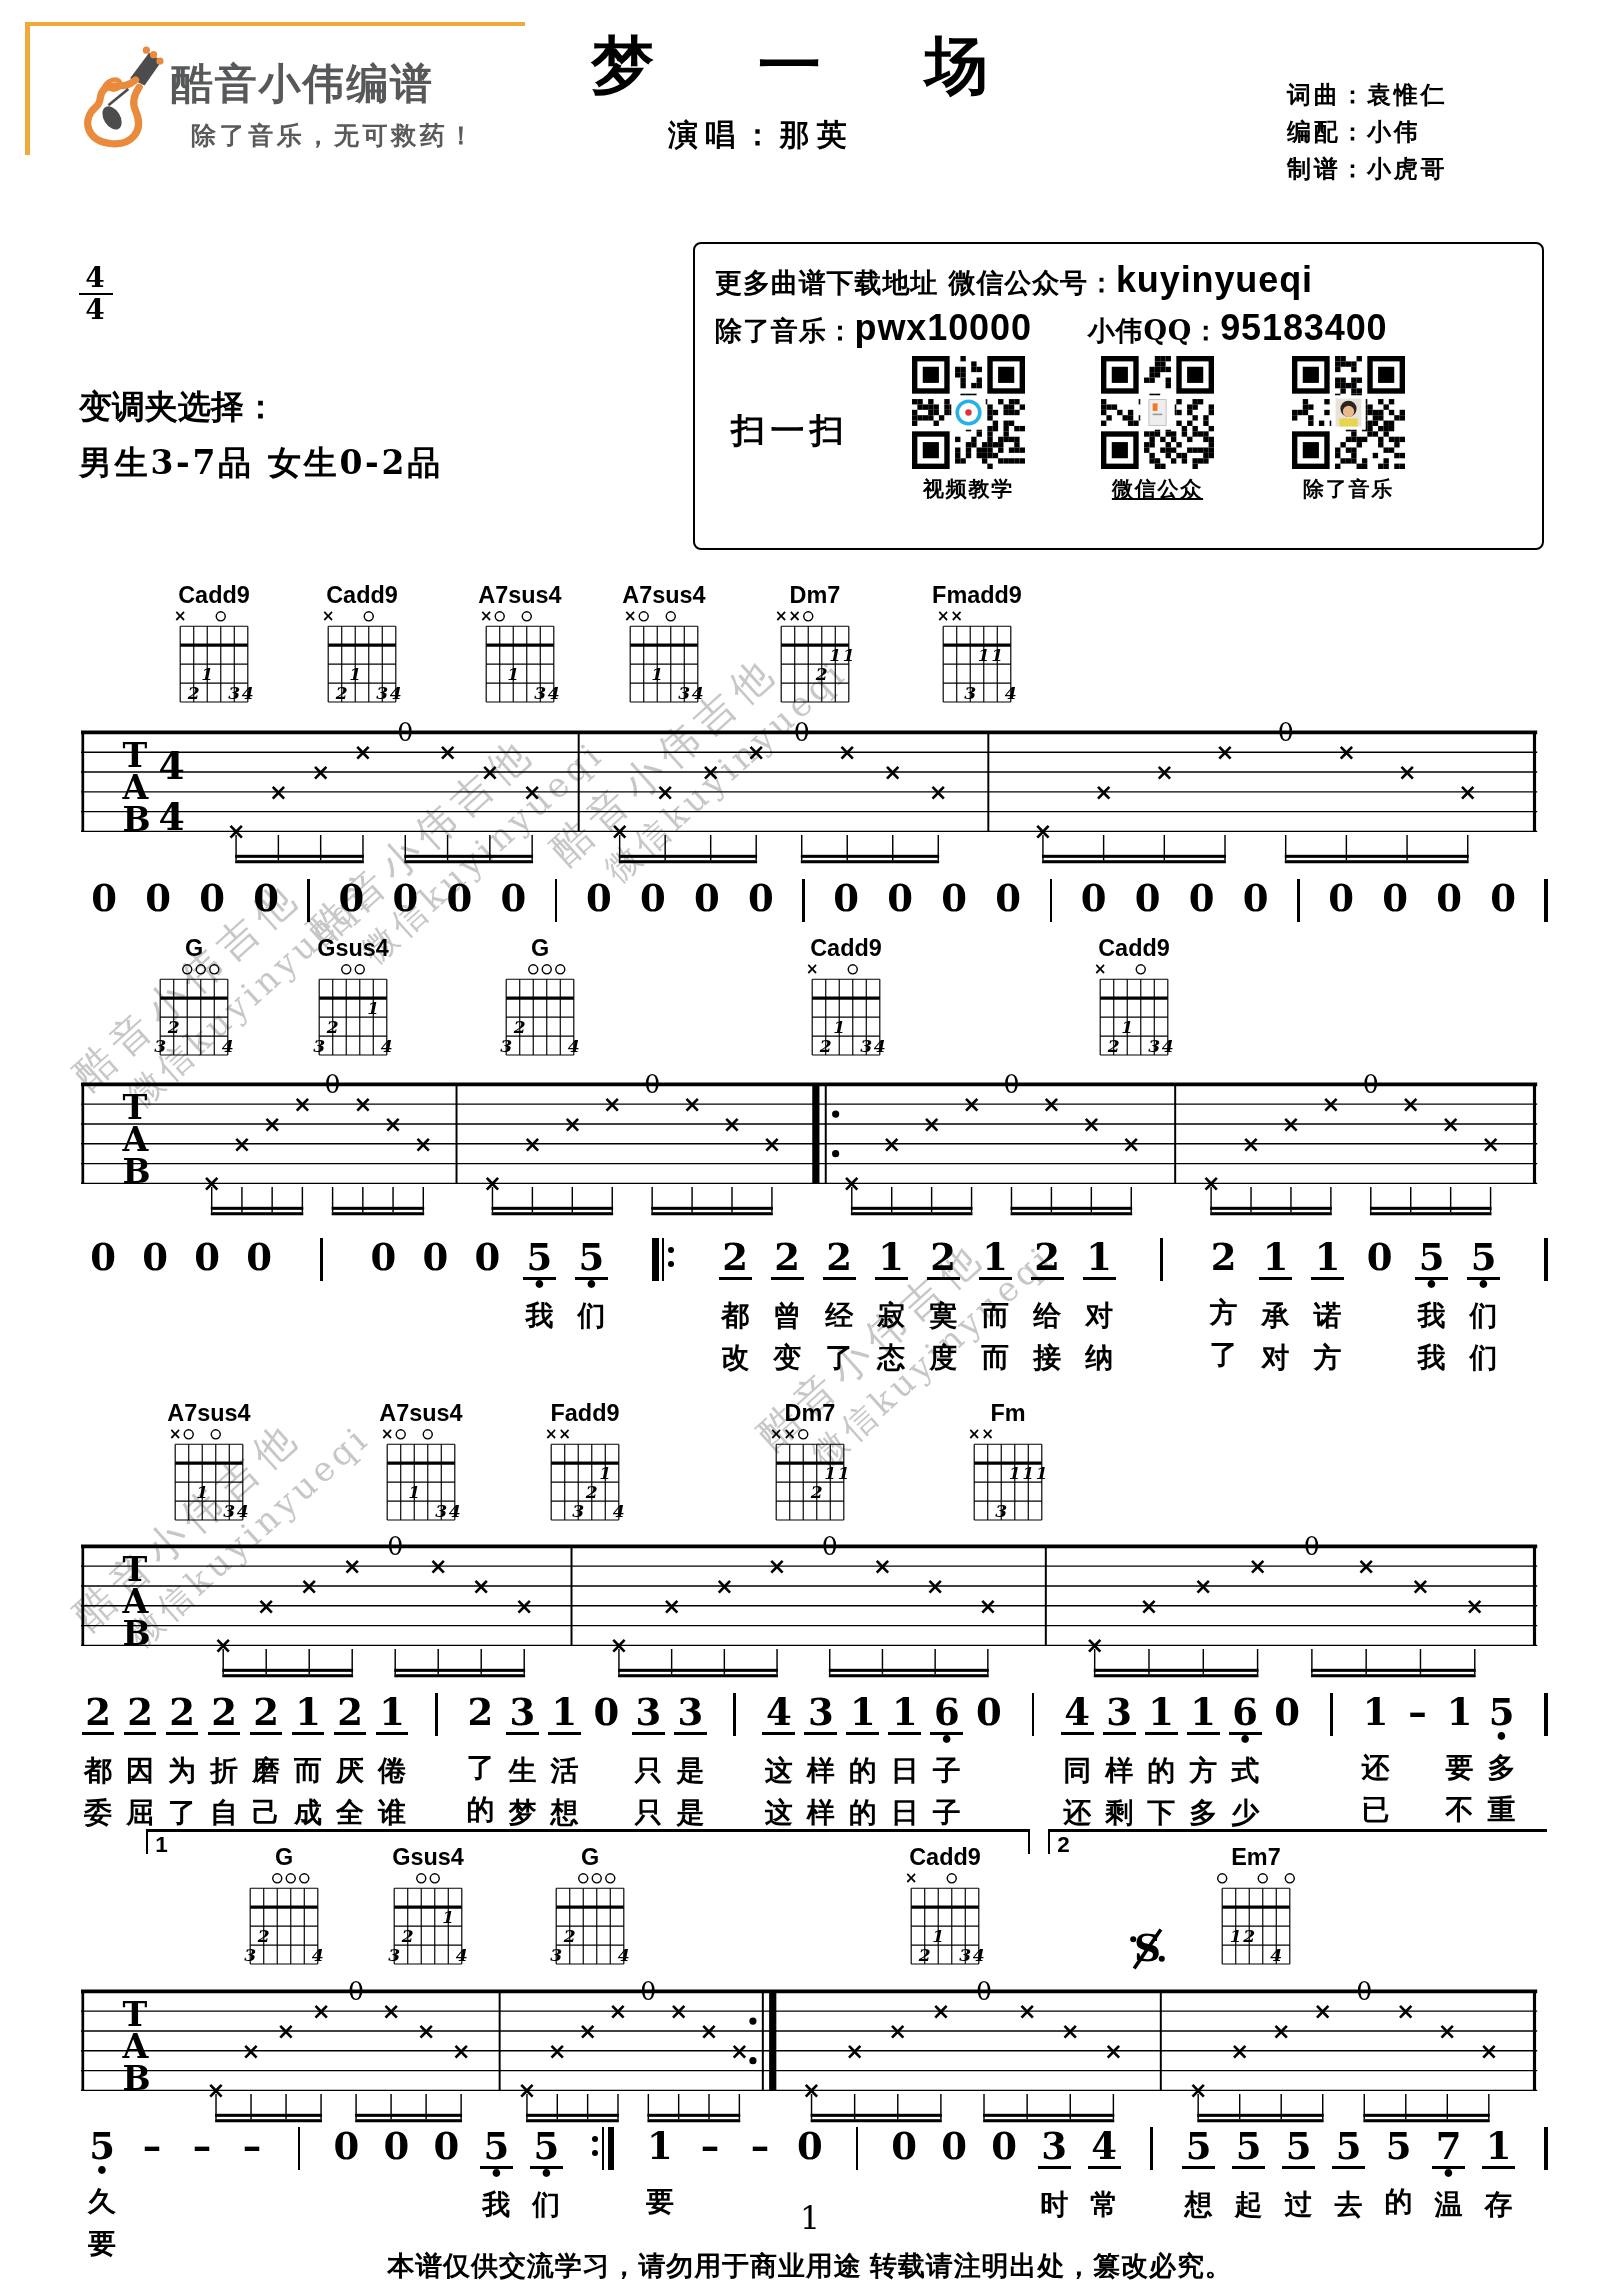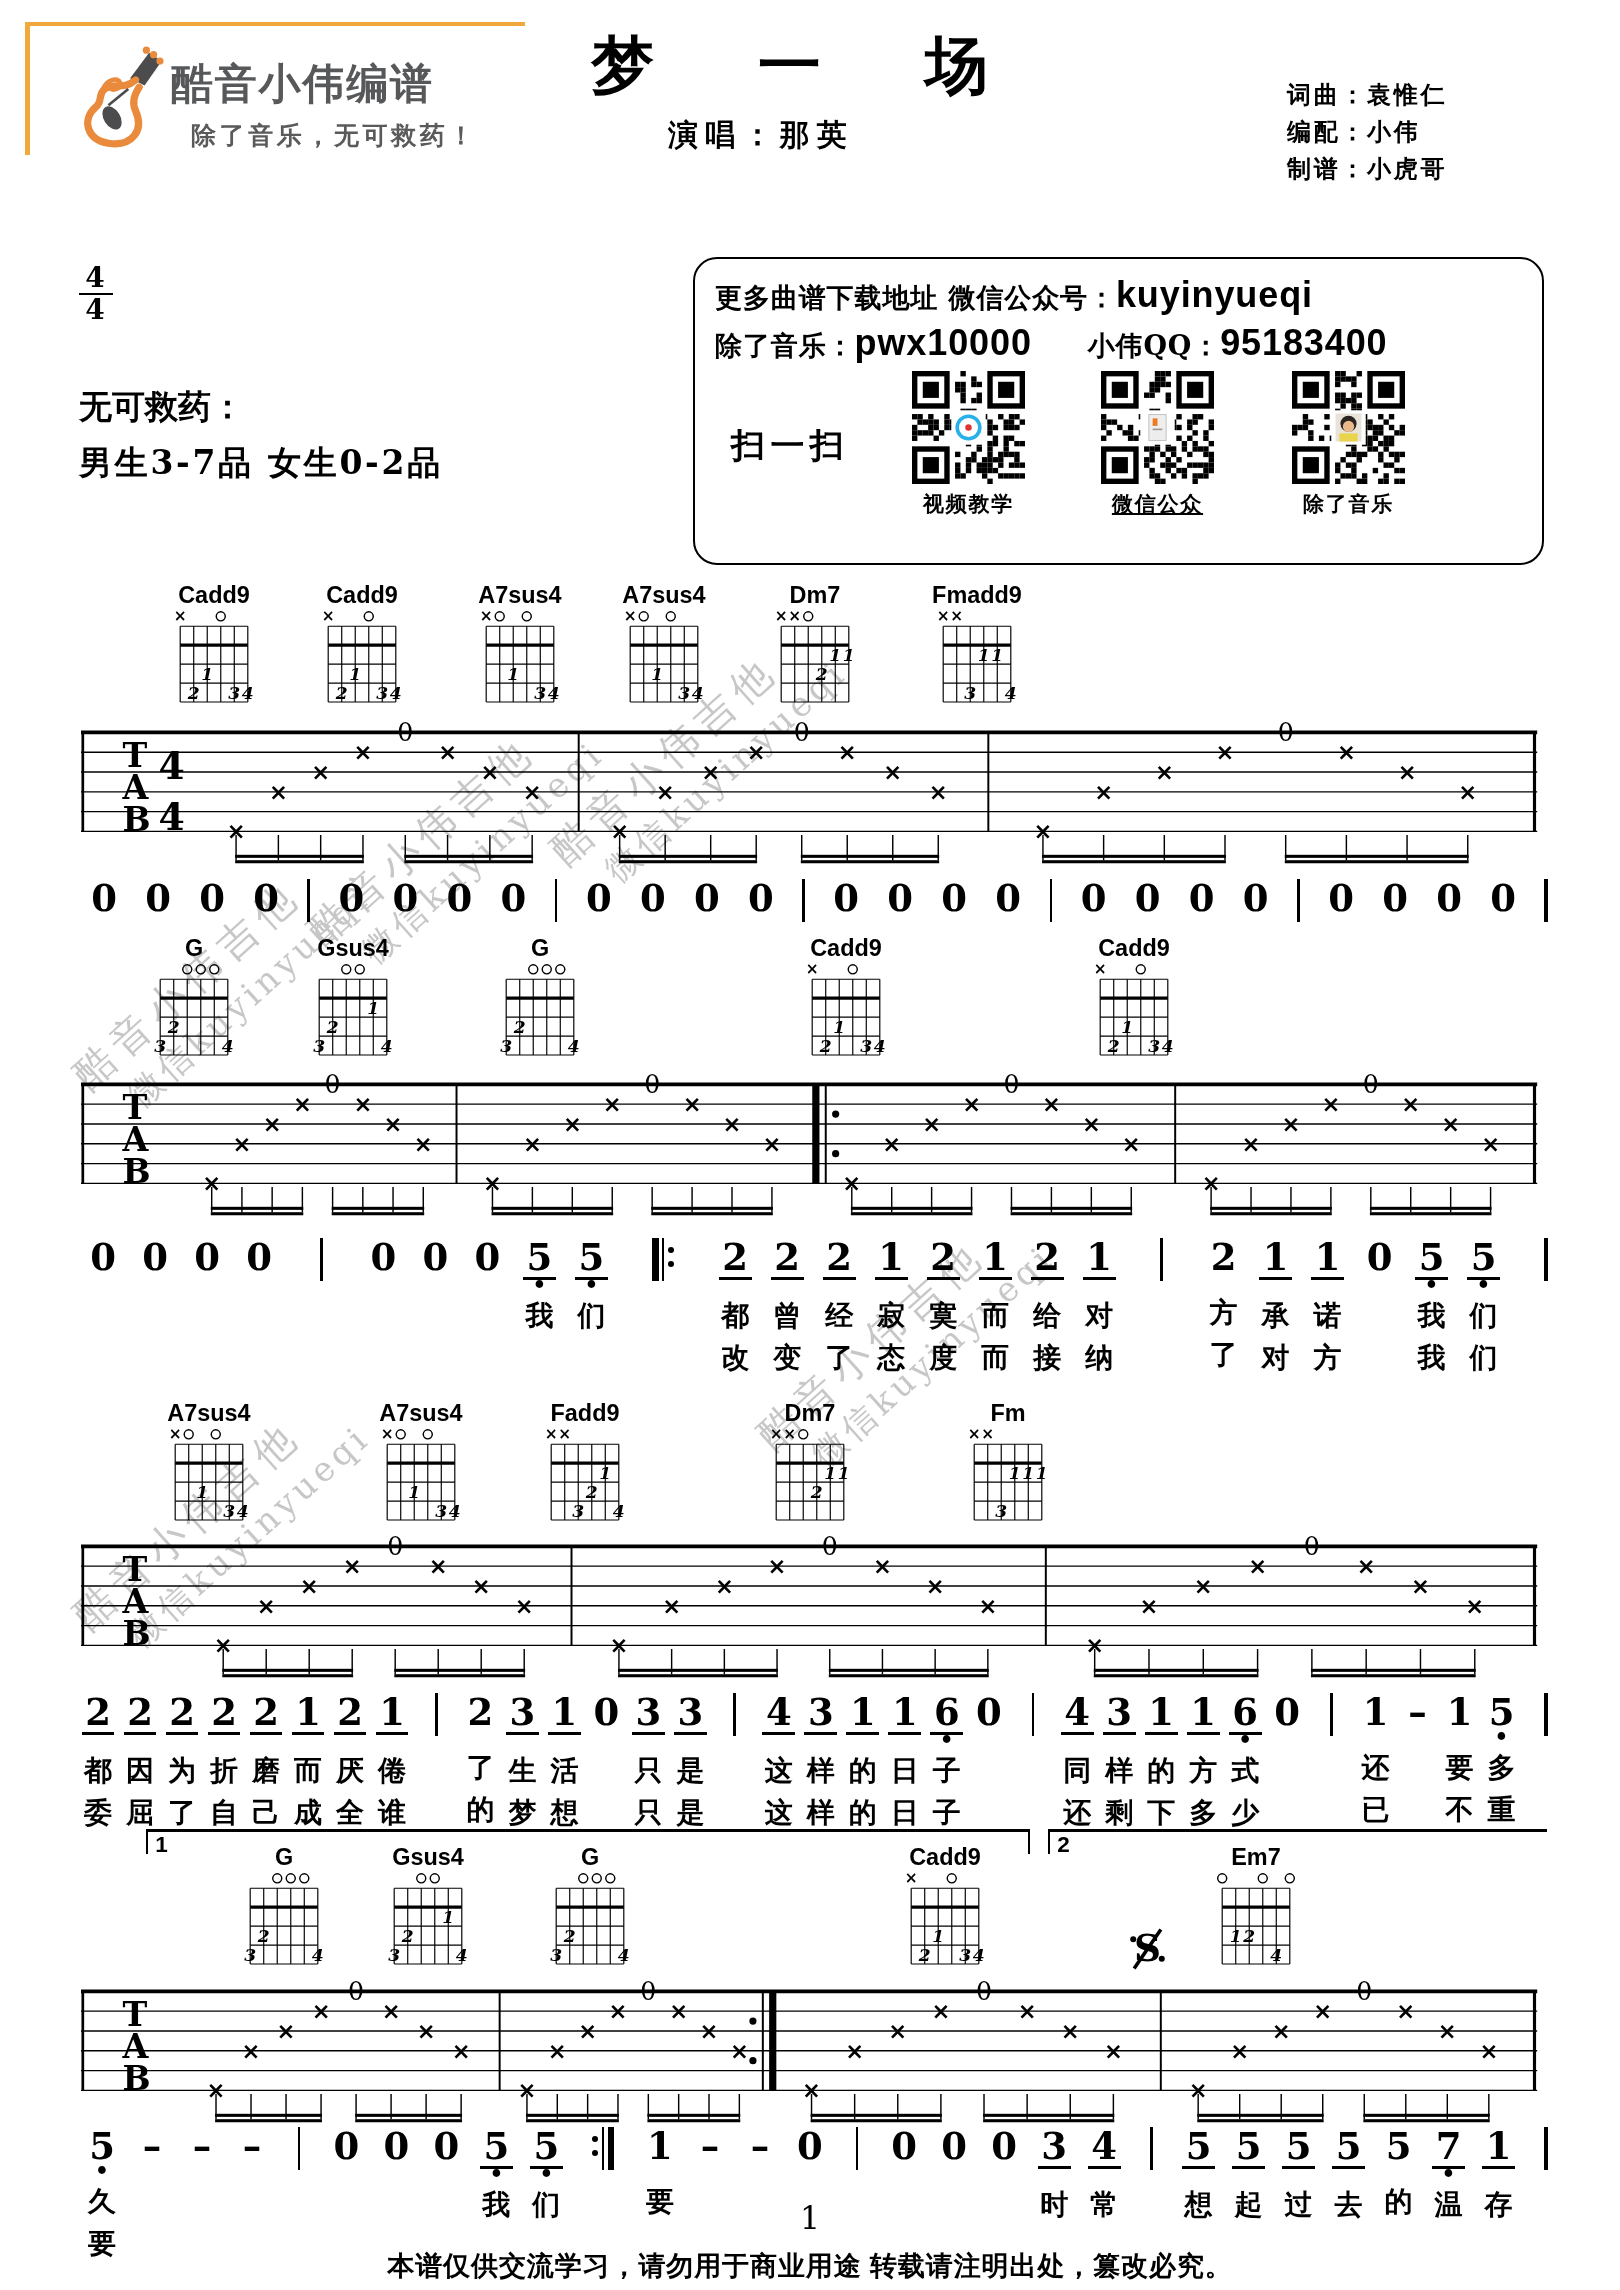--- a/index.html
+++ b/index.html
@@ -17,21 +17,21 @@
   .credits{left:1287px;top:76px;font-size:24px;font-weight:700;line-height:37px;letter-spacing:2.7px;}
   
   .keyline{left:79px;top:263px;font-size:34px;font-weight:700;letter-spacing:1.8px;display:flex;align-items:center;gap:16px;}
   .frac{display:inline-flex;flex-direction:column;align-items:center;font-size:28px;font-weight:700;line-height:30px;}
   .frac .ft{border-bottom:2.7px solid #000;padding:0 6.3px;}
   .diffline{left:79px;top:324px;font-size:33px;font-weight:700;}
   .stars{font-size:39px;letter-spacing:1.8px;font-family:"DejaVu Sans",sans-serif;}
   .capolabel{left:79px;top:385px;font-size:33px;font-weight:700;}
   .capodetail{left:79px;top:441px;font-size:33px;font-weight:700;letter-spacing:2.7px;}
   
-  .cbox{left:693px;top:257px;width:851px;height:308px;border:2.7px solid #000;border-radius:24px;
+  .cbox{left:693px;top:242px;width:851px;height:308px;border:2.7px solid #000;border-radius:8px;
         padding:12.6px 20px;box-sizing:border-box;}
   .cline{font-size:27px;font-weight:700;line-height:45px;letter-spacing:0.9px;white-space:nowrap;}
   .cbig{font-family:"Liberation Sans","DejaVu Sans",sans-serif;font-weight:600;font-size:36px;letter-spacing:0.9px;}
   .scanrow{position:relative;height:153px;margin-top:3.6px;}
   .scanlbl{position:absolute;left:16px;top:52px;font-size:34px;font-weight:700;letter-spacing:5.4px;}
   .qrwrap{position:absolute;top:0;width:115px;text-align:center;}
   .qlbl{font-size:21px;font-weight:700;margin-top:2.7px;letter-spacing:1.8px;}
   
   .wm{color:#c7c7c7;transform:rotate(-42deg);transform-origin:left top;line-height:50px;pointer-events:none;}
   .wm .w1{font-size:40px;letter-spacing:8px;font-weight:400;}
@@ -90,21 +90,21 @@
     <div>编配：小伟</div>
     <div>制谱：小虎哥</div>
   </div>
 
   <div class="abs keyline">
     <span class="frac">
       <span class="ft">4</span>
       <span>4</span>
     </span>
   </div>
-  <div class="abs capolabel">无可救药：</div>
+  <div class="abs capolabel">变调夹选择：</div>
   <div class="abs capodetail">男生3-7品    女生0-2品</div>
 
   <div class="abs cbox">
     <div class="cline">
       <span>更多曲谱下载地址 微信公众号：</span><span class="cbig">kuyinyueqi</span>
     </div>
     <div class="cline">
       <span>除了音乐：</span><span class="cbig">pwx10000</span><span>　　小伟QQ：</span><span class="cbig">95183400</span>
     </div>
     <div class="scanrow">

